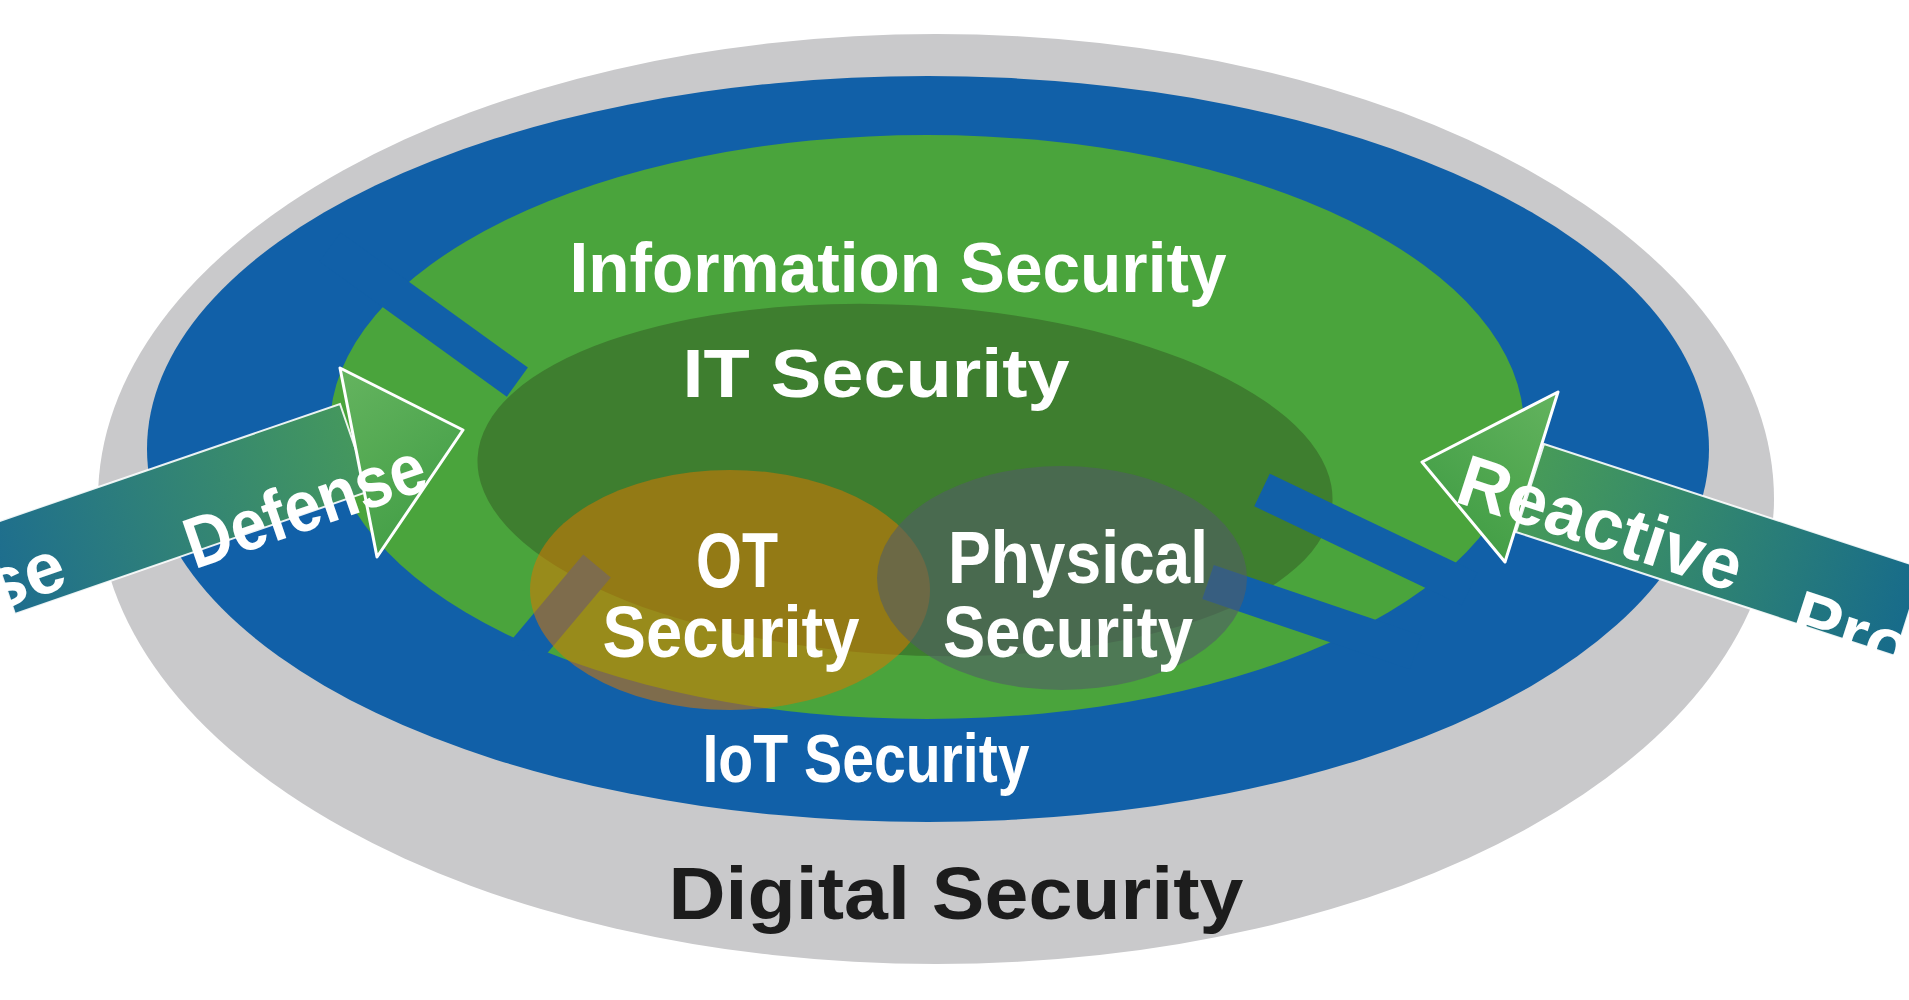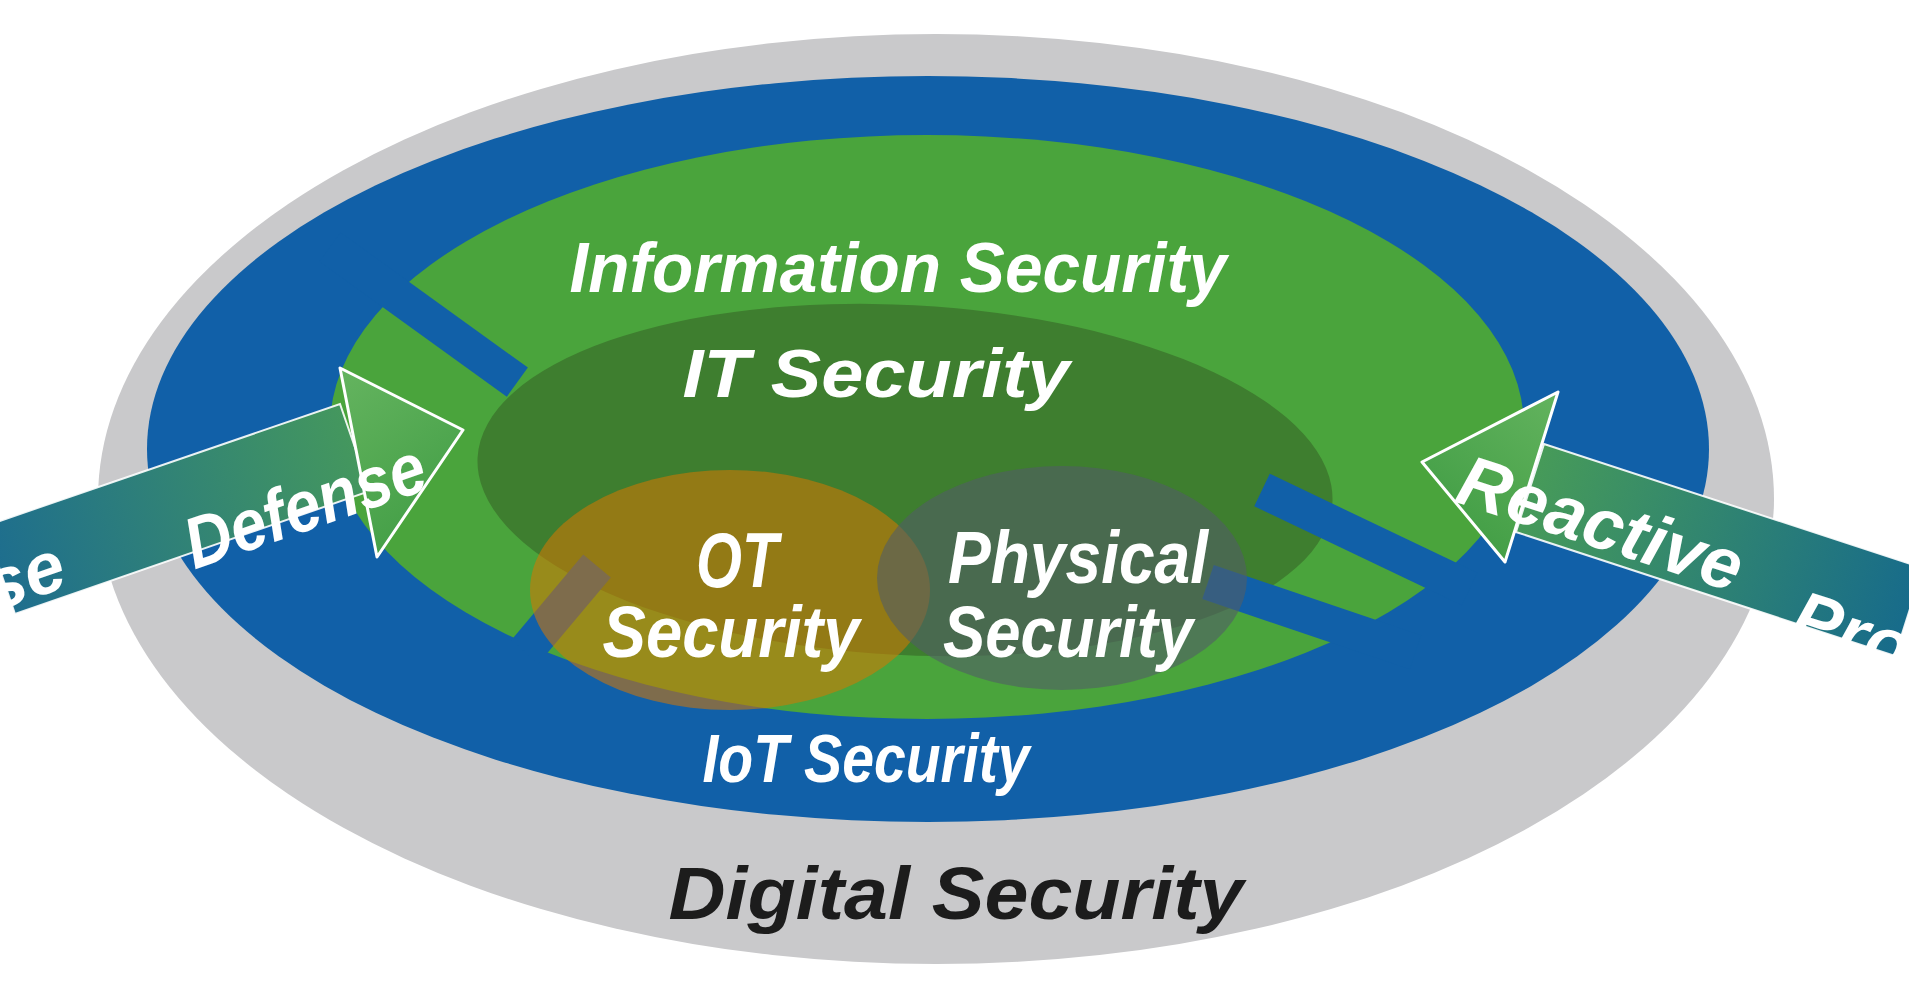--- a/index.html
+++ b/index.html
@@ -2,21 +2,20 @@
 <html><head>
 <meta charset="utf-8">
 <style>
   html, body { margin: 0; padding: 0; background: #ffffff; }
   .stage {
     position: relative;
     width: 1909px; height: 1000px;
     overflow: hidden;
     background: #ffffff;
     font-family: "Liberation Sans", "DejaVu Sans", sans-serif;
-    font-style: italic;
   }
   svg { display: block; }
   text {
     font-family: "Liberation Sans", "DejaVu Sans", sans-serif;
     font-weight: bold;
   }
 </style>
 </head>
 <body>
 

